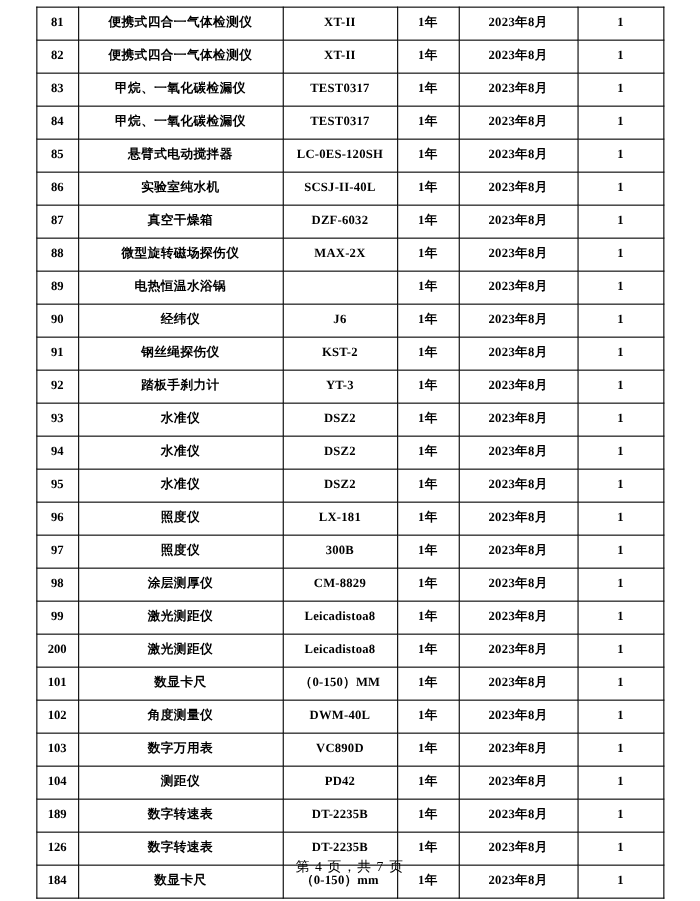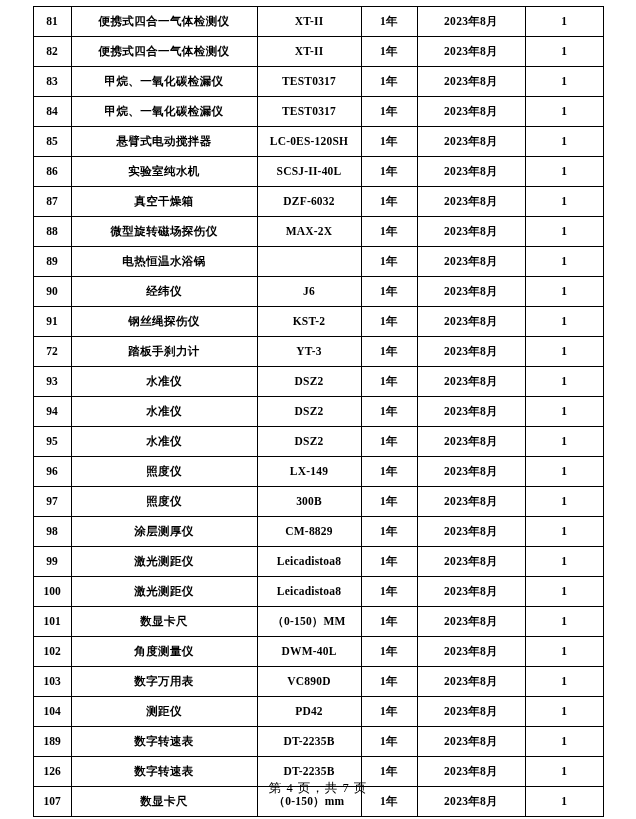--- a/index.html
+++ b/index.html
@@ -170,21 +170,21 @@
         </tr>
         <tr>
           <td class="idx">91</td>
           <td class="name">钢丝绳探伤仪</td>
           <td class="model">KST-2</td>
           <td class="term">1年</td>
           <td class="date">2023年8月</td>
           <td class="qty">1</td>
         </tr>
         <tr>
-          <td class="idx">72</td>
+          <td class="idx">92</td>
           <td class="name">踏板手刹力计</td>
           <td class="model">YT-3</td>
           <td class="term">1年</td>
           <td class="date">2023年8月</td>
           <td class="qty">1</td>
         </tr>
         <tr>
           <td class="idx">93</td>
           <td class="name">水准仪</td>
           <td class="model">DSZ2</td>
@@ -204,21 +204,21 @@
           <td class="idx">95</td>
           <td class="name">水准仪</td>
           <td class="model">DSZ2</td>
           <td class="term">1年</td>
           <td class="date">2023年8月</td>
           <td class="qty">1</td>
         </tr>
         <tr>
           <td class="idx">96</td>
           <td class="name">照度仪</td>
-          <td class="model">LX-149</td>
+          <td class="model">LX-181</td>
           <td class="term">1年</td>
           <td class="date">2023年8月</td>
           <td class="qty">1</td>
         </tr>
         <tr>
           <td class="idx">97</td>
           <td class="name">照度仪</td>
           <td class="model">300B</td>
           <td class="term">1年</td>
           <td class="date">2023年8月</td>
@@ -234,21 +234,21 @@
         </tr>
         <tr>
           <td class="idx">99</td>
           <td class="name">激光测距仪</td>
           <td class="model">Leicadistoa8</td>
           <td class="term">1年</td>
           <td class="date">2023年8月</td>
           <td class="qty">1</td>
         </tr>
         <tr>
-          <td class="idx">100</td>
+          <td class="idx">200</td>
           <td class="name">激光测距仪</td>
           <td class="model">Leicadistoa8</td>
           <td class="term">1年</td>
           <td class="date">2023年8月</td>
           <td class="qty">1</td>
         </tr>
         <tr>
           <td class="idx">101</td>
           <td class="name">数显卡尺</td>
           <td class="model">（0-150）MM</td>
@@ -290,21 +290,21 @@
         </tr>
         <tr>
           <td class="idx">126</td>
           <td class="name">数字转速表</td>
           <td class="model">DT-2235B</td>
           <td class="term">1年</td>
           <td class="date">2023年8月</td>
           <td class="qty">1</td>
         </tr>
         <tr>
-          <td class="idx">107</td>
+          <td class="idx">184</td>
           <td class="name">数显卡尺</td>
           <td class="model">（0-150）mm</td>
           <td class="term">1年</td>
           <td class="date">2023年8月</td>
           <td class="qty">1</td>
         </tr>
       </tbody>
   </table>
 
   <div class="footer">第 4 页，共 7 页</div>

